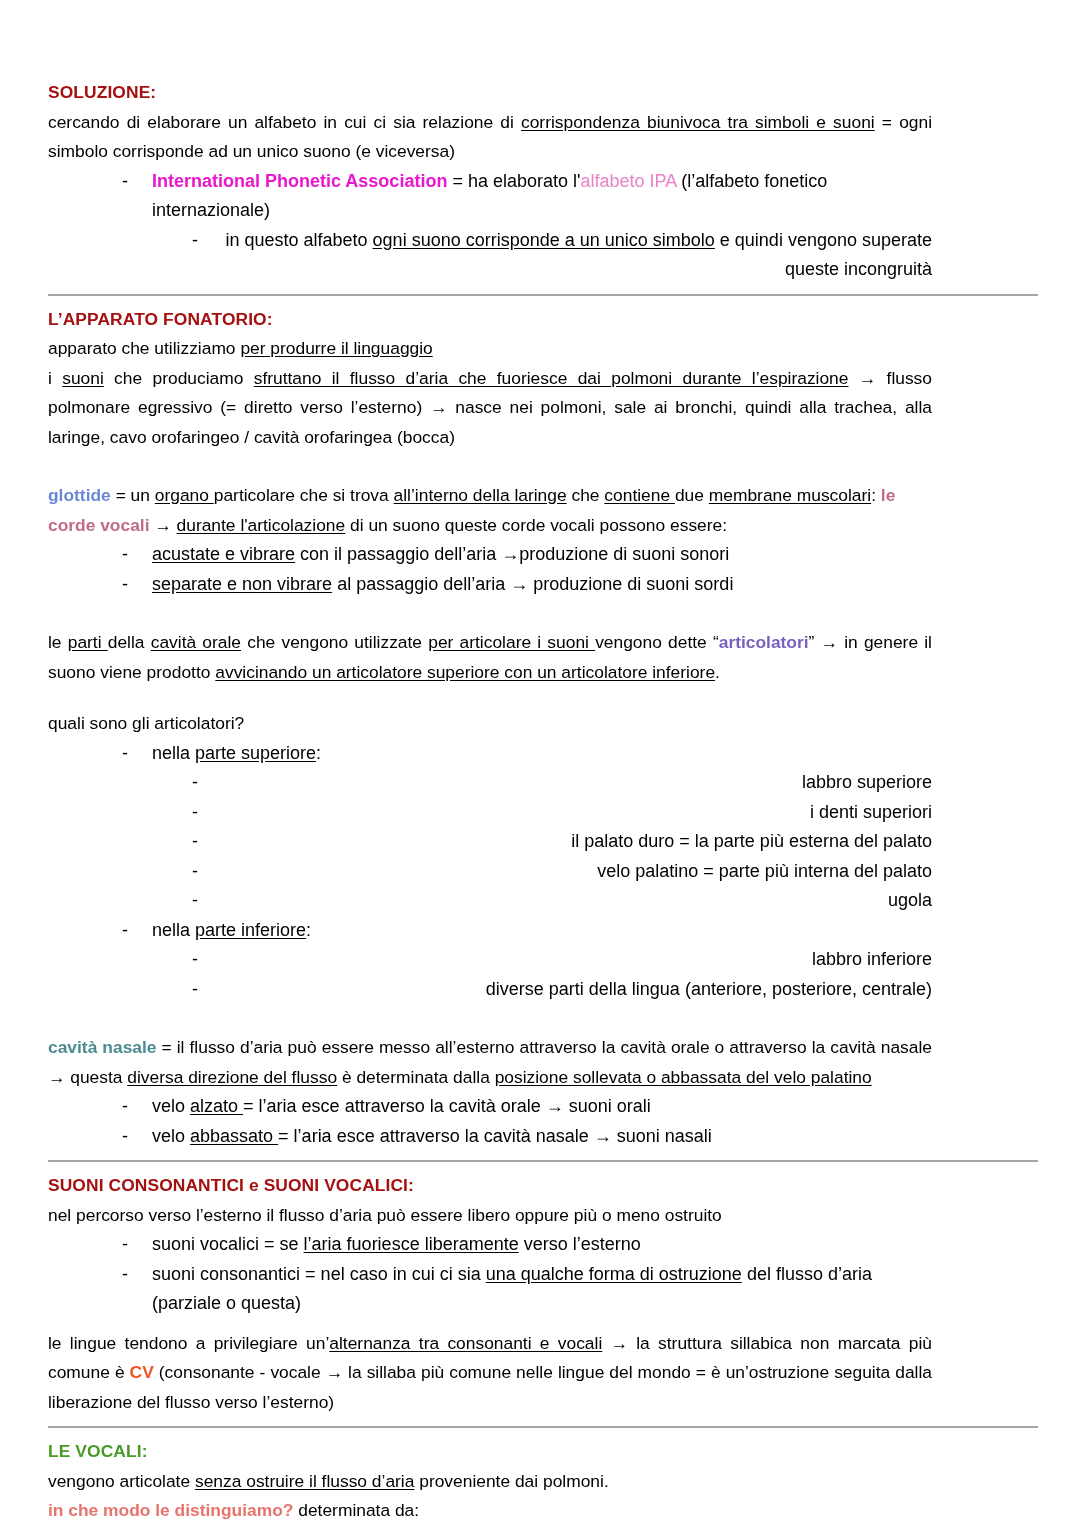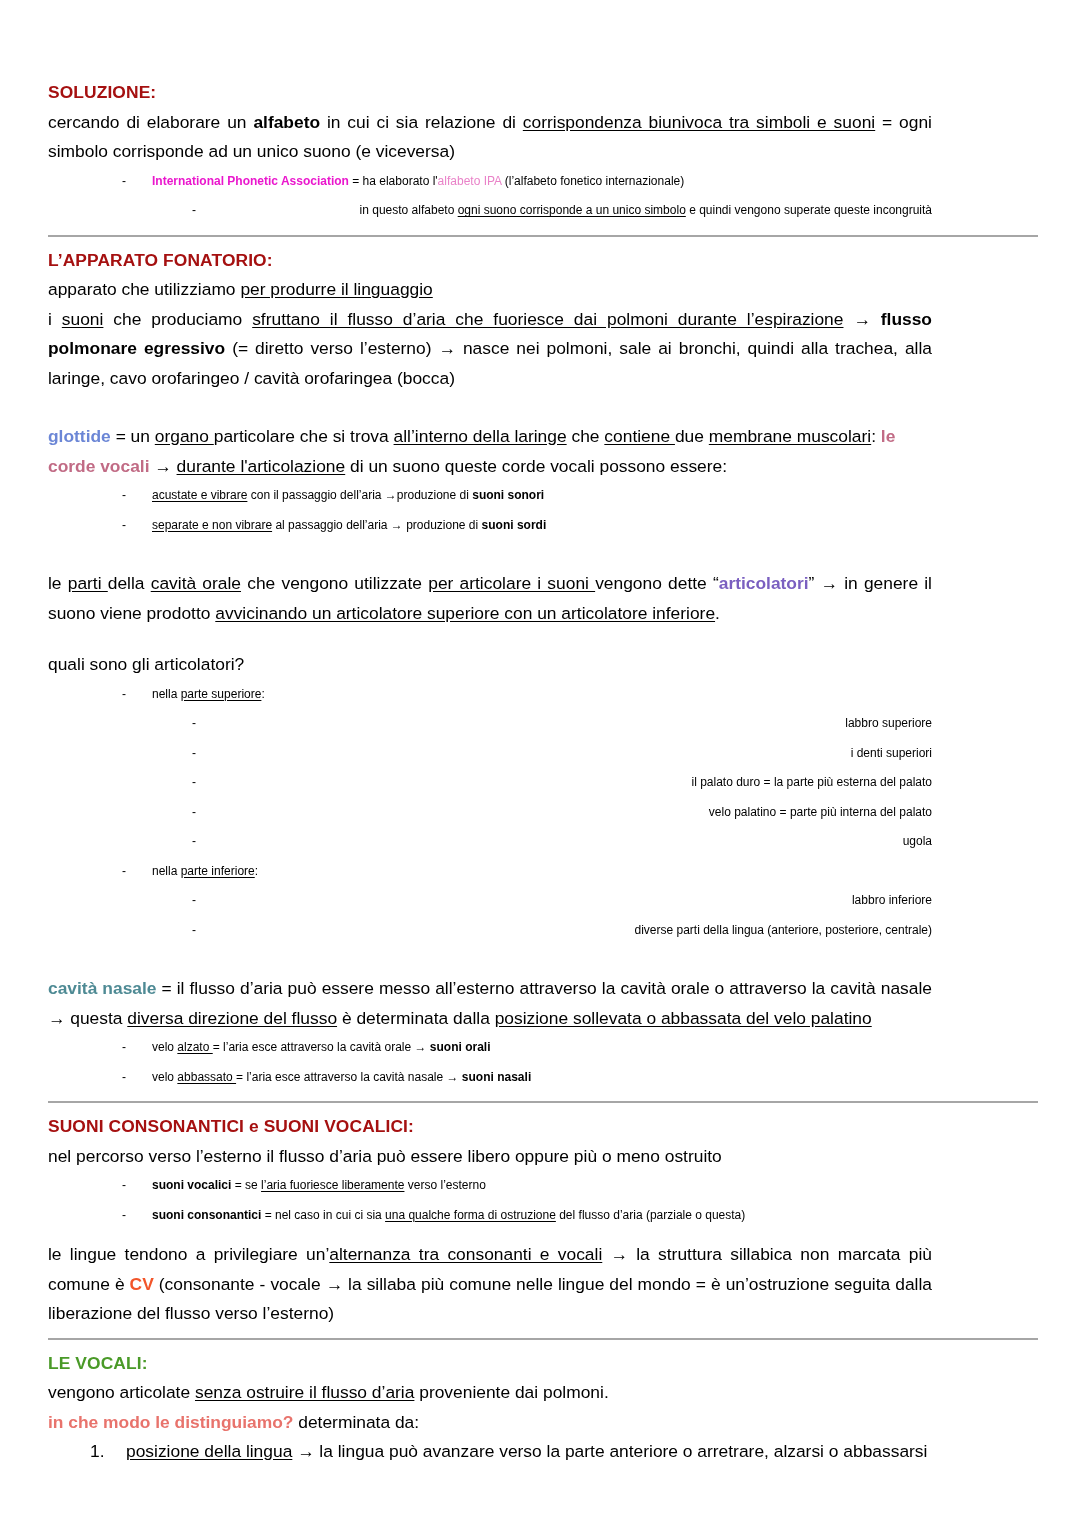--- a/index.html
+++ b/index.html
@@ -36,41 +36,41 @@
   .hdr {
     font-size: 17.6px;
     line-height: 29.5px;
     font-weight: bold;
     letter-spacing: 0.1px;
   }
   .hdr-red   { color: #a51010; }
   .hdr-green { color: #4a9a28; }
 
   
-  .b  { font-weight: bold; }
+  .b  { font-weight: normal; }
   .u  { text-decoration: underline; text-underline-offset: 2px; }
 
   .c-magenta { color: #ea17cd; font-weight: bold; }
   .c-orchid  { color: #e982c8; }
   .c-blue    { color: #6b86d6; font-weight: bold; }
   .c-rose    { color: #c16b85; font-weight: bold; }
   .c-purple  { color: #7a5fc0; font-weight: bold; }
   .c-teal    { color: #4e8a94; font-weight: bold; }
   .c-orange  { color: #f2552a; font-weight: bold; margin-top: 8px; }
   .c-salmon  { color: #e8736c; font-weight: bold; }
 
   
   ul.dash {
     list-style: none;
     margin: 0;
     padding: 0;
   }
   ul.dash > li {
     position: relative;
-    font-size: 12px;
+    font-size: 18px;
     line-height: 29.5px;
     padding-left: 62px;
   }
   ul.dash > li::before {
     content: "-";
     position: absolute;
     left: 32px;
     top: 0;
   }
   ul.dash.indent1 { padding-left: 42px; }

